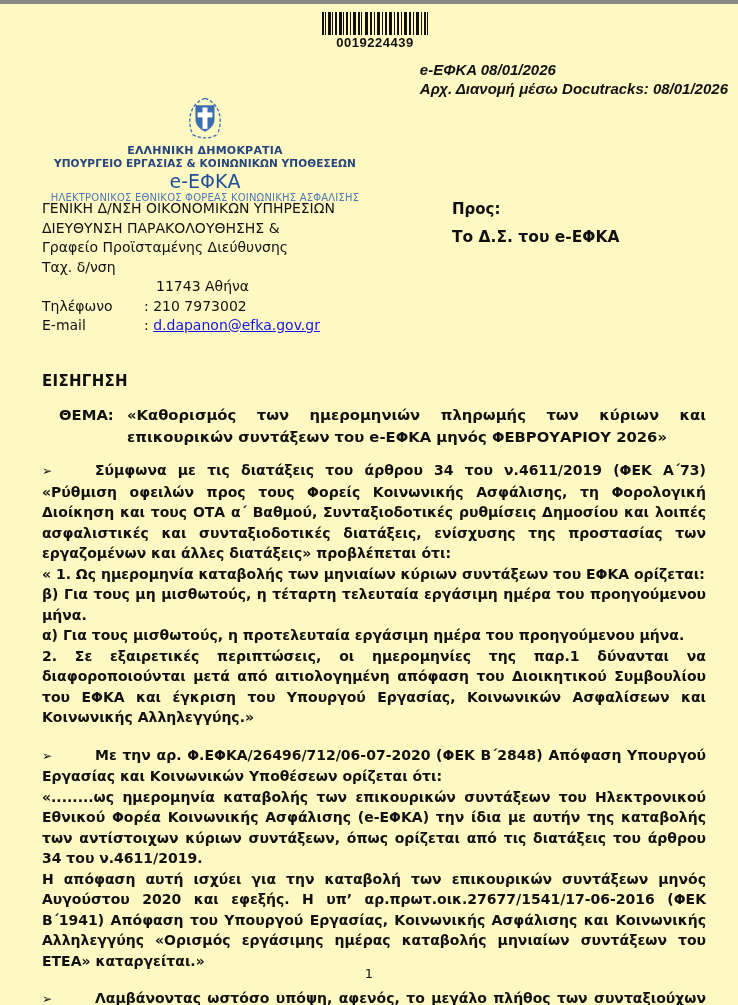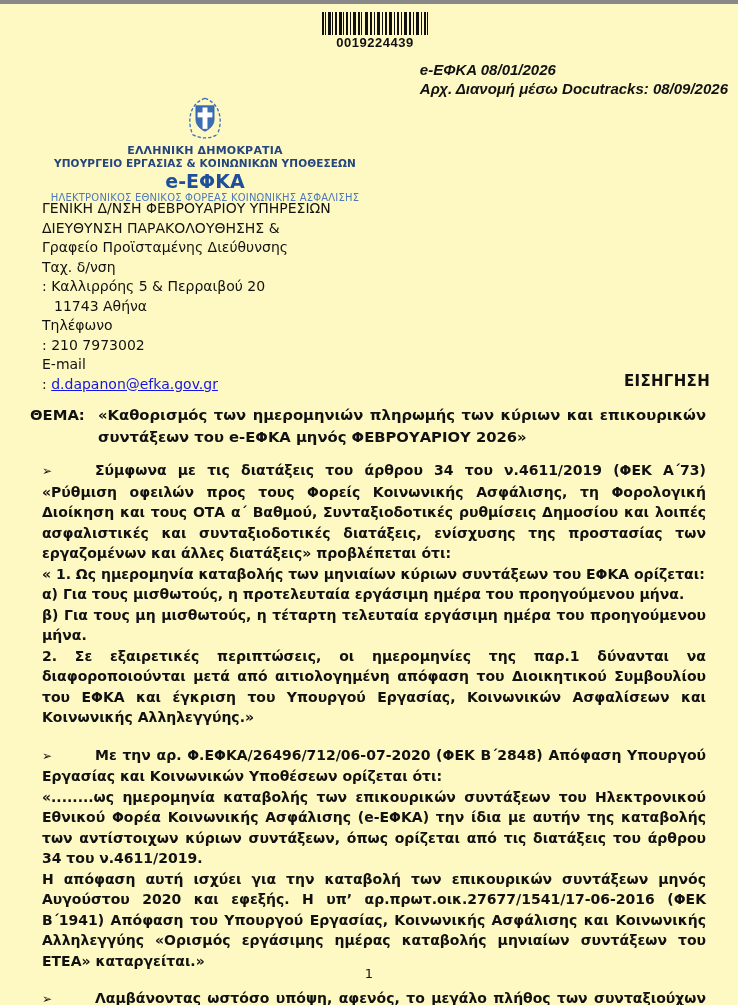--- a/index.html
+++ b/index.html
@@ -52,62 +52,62 @@
   .gov-line1 {
     font-size: 11px; font-weight: bold; color: #24457e;
     letter-spacing: 0.2px;
   }
   .gov-line2 {
     font-size: 10.5px; font-weight: bold; color: #24457e;
     letter-spacing: 0.1px;
     text-align: center;
   }
   .efka-name {
-    font-size: 19px; font-weight: bold; color: #1d4f9a;
+    font-size: 19px; font-weight: normal; color: #1d4f9a;
     margin-top: 1px;
   }
   .efka-sub {
     font-size: 10px; color: #4d79b8;
     letter-spacing: 0.2px;
   }
 
   
   .dept-block {
     position: absolute;
     top: 195px; left: 42px; width: 395px;
     font-size: 14px; line-height: 19.5px; color: #111;
   }
-  .crow { display: flex; flex-direction: column; }
+  .crow { display: flex; }
   .clabel { width: 102px; flex: none; }
   .cval { flex: 1; }
   .cval2 { padding-left: 12px; }
   .email-link { color: #1414e6; text-decoration: underline; cursor: pointer; }
 
   
   .recipient {
     position: absolute;
     top: 196px; left: 452px;
     font-size: 15px; font-weight: bold; color: #111;
     line-height: 19px;
   }
   .recipient .to-value { margin-top: 9px; font-size: 15.5px; }
 
   
   .doc-title {
     position: absolute;
     top: 368px; left: 42px; right: 28px;
-    text-align: right;
+    text-align: left;
     font-size: 15px; font-weight: bold; color: #111;
     letter-spacing: 0.3px;
   }
 
   
   .subject {
     position: absolute;
-    top: 400px; left: 30px; right: 32px;
+    top: 400px; left: 59px; right: 32px;
     display: flex;
     font-weight: bold; font-size: 14.8px; color: #111;
   }
   .subject-label { width: 68px; flex: none; line-height: 21.5px; }
   .subject-text { flex: 1; text-align: justify; line-height: 21.5px; }
 
   
   .body-block {
     position: absolute;
     top: 456px; left: 42px; width: 664px;
@@ -166,75 +166,78 @@
           <rect x="99" width="1" height="23"></rect>
         <rect x="102" width="2" height="23"></rect>
           <rect x="105" width="1" height="23"></rect>
       </g>
     </svg>
     <div class="barcode-number">0019224439</div>
   </div>
 
   <div class="header-right">
     <div>e-ΕΦΚΑ 08/01/2026</div>
-    <div>Αρχ. Διανομή μέσω Docutracks: 08/09/2026</div>
+    <div>Αρχ. Διανομή μέσω Docutracks: 08/01/2026</div>
   </div>
 
   <div class="logo-block">
     <svg class="emblem" width="50" height="46" viewBox="0 0 60 56">
       <g fill="none" stroke="#3c6eb4" stroke-width="1.6">
         <path d="M30,3 C13,8 7,28 15,47" stroke-dasharray="4,2.5"></path>
         <path d="M30,3 C47,8 53,28 45,47" stroke-dasharray="4,2.5"></path>
         <path d="M15,47 Q30,55 45,47" stroke-dasharray="4,2.5"></path>
       </g>
       <path d="M19,12 h22 v17 c0,9 -11,14 -11,14 c0,0 -11,-5 -11,-14 z" fill="#3c6eb4" stroke="#2a5ca8" stroke-width="1"></path>
       <rect x="27" y="14" width="6" height="26" fill="#ffffff"></rect>
       <rect x="21" y="20" width="18" height="6" fill="#ffffff"></rect>
     </svg>
     <div class="gov-line1">ΕΛΛΗΝΙΚΗ ΔΗΜΟΚΡΑΤΙΑ</div>
     <div class="gov-line2">ΥΠΟΥΡΓΕΙΟ ΕΡΓΑΣΙΑΣ &amp; ΚΟΙΝΩΝΙΚΩΝ ΥΠΟΘΕΣΕΩΝ</div>
     <div class="efka-name">e-ΕΦΚΑ</div>
     <div class="efka-sub">ΗΛΕΚΤΡΟΝΙΚΟΣ ΕΘΝΙΚΟΣ ΦΟΡΕΑΣ ΚΟΙΝΩΝΙΚΗΣ ΑΣΦΑΛΙΣΗΣ</div>
   </div>
 
   <div class="dept-block">
-    <div>ΓΕΝΙΚΗ Δ/ΝΣΗ ΦΕΒΡΟΥΑΡΙΟΥ ΥΠΗΡΕΣΙΩΝ</div>
+    <div>ΓΕΝΙΚΗ Δ/ΝΣΗ ΟΙΚΟΝΟΜΙΚΩΝ ΥΠΗΡΕΣΙΩΝ</div>
     <div>ΔΙΕΥΘΥΝΣΗ ΠΑΡΑΚΟΛΟΥΘΗΣΗΣ &amp;</div>
     <div>Γραφείο Προϊσταμένης Διεύθυνσης</div>
     <div class="crow">
       <span class="clabel">Ταχ. δ/νση</span>
-      <span class="cval">: Καλλιρρόης 5 &amp; Περραιβού 20</span>
     </div>
     <div class="crow">
       <span class="clabel"></span>
       <span class="cval cval2">11743 Αθήνα</span>
     </div>
     <div class="crow">
       <span class="clabel">Τηλέφωνο</span>
       <span class="cval">: 210 7973002</span>
     </div>
     <div class="crow">
       <span class="clabel">E-mail</span>
       <span class="cval"><span>:</span>&nbsp;<a class="email-link">d.dapanon@efka.gov.gr</a></span>
     </div>
   </div>
 
+  <div class="recipient">
+    <div>Προς:</div>
+    <div class="to-value">Το Δ.Σ. του e-ΕΦΚΑ</div>
+  </div>
 
   <div class="doc-title">ΕΙΣΗΓΗΣΗ</div>
 
   <div class="subject">
     <span class="subject-label">ΘΕΜΑ:</span>
     <div class="subject-text">«Καθορισμός των ημερομηνιών πληρωμής των κύριων και επικουρικών συντάξεων του e-ΕΦΚΑ μηνός ΦΕΒΡΟΥΑΡΙΟΥ 2026»</div>
   </div>
 
   <div class="body-block">
     <p class="para"><span class="bullet">➢</span><span>Σύμφωνα με τις διατάξεις του άρθρου 34 του ν.4611/2019 (ΦΕΚ Α΄73) «Ρύθμιση οφειλών προς τους Φορείς Κοινωνικής Ασφάλισης, τη Φορολογική Διοίκηση και τους ΟΤΑ α΄ Βαθμού, Συνταξιοδοτικές ρυθμίσεις Δημοσίου και λοιπές ασφαλιστικές και συνταξιοδοτικές διατάξεις, ενίσχυσης της προστασίας των εργαζομένων και άλλες διατάξεις» προβλέπεται ότι:</span></p>
     <p class="para">« 1. Ως ημερομηνία καταβολής των μηνιαίων κύριων συντάξεων του ΕΦΚΑ ορίζεται:</p>
+    <p class="para">β) Για τους μη μισθωτούς, η τέταρτη τελευταία εργάσιμη ημέρα του προηγούμενου μήνα.</p>
     <p class="para">α) Για τους μισθωτούς, η προτελευταία εργάσιμη ημέρα του προηγούμενου μήνα.</p>
-    <p class="para">β) Για τους μη μισθωτούς, η τέταρτη τελευταία εργάσιμη ημέρα του προηγούμενου μήνα.</p>
     <p class="para">2. Σε εξαιρετικές περιπτώσεις, οι ημερομηνίες της παρ.1 δύνανται να διαφοροποιούνται μετά από αιτιολογημένη απόφαση του Διοικητικού Συμβουλίου του ΕΦΚΑ και έγκριση του Υπουργού Εργασίας,  Κοινωνικών Ασφαλίσεων και Κοινωνικής Αλληλεγγύης.»</p>
     <div class="spacer"></div>
     <p class="para"><span class="bullet">➢</span><span>Με την αρ. Φ.ΕΦΚΑ/26496/712/06-07-2020 (ΦΕΚ Β΄2848) Απόφαση Υπουργού Εργασίας και Κοινωνικών Υποθέσεων ορίζεται ότι:</span></p>
     <p class="para">«........ως ημερομηνία καταβολής των επικουρικών συντάξεων του Ηλεκτρονικού Εθνικού Φορέα Κοινωνικής Ασφάλισης (e-ΕΦΚΑ) την ίδια με αυτήν της καταβολής των αντίστοιχων κύριων συντάξεων, όπως ορίζεται από τις διατάξεις του άρθρου 34 του ν.4611/2019.</p>
     <p class="para">Η απόφαση αυτή ισχύει για την καταβολή των επικουρικών συντάξεων μηνός Αυγούστου 2020 και εφεξής. Η υπ’ αρ.πρωτ.οικ.27677/1541/17-06-2016 (ΦΕΚ Β΄1941) Απόφαση του Υπουργού Εργασίας, Κοινωνικής Ασφάλισης και Κοινωνικής Αλληλεγγύης «Ορισμός εργάσιμης ημέρας καταβολής μηνιαίων συντάξεων του ΕΤΕΑ» καταργείται.»</p>
     <div class="spacer"></div>
     <p class="para"><span class="bullet">➢</span><span>Λαμβάνοντας ωστόσο υπόψη, αφενός, το μεγάλο πλήθος των συνταξιούχων που καλούμαστε να εξυπηρετήσουμε, αφετέρου, την πολιτική συρρίκνωσης του δικτύου Υποκαταστημάτων των Τραπεζών, προτείνεται, στο πλαίσιο της βελτιστοποίησης της εξυπηρέτησης των συνταξιούχων από τις Τράπεζες, αλλά και προς διευκόλυνση των τραπεζικών συναλλαγών και</span></p>
   </div>
 
   <div class="page-number">1</div>

